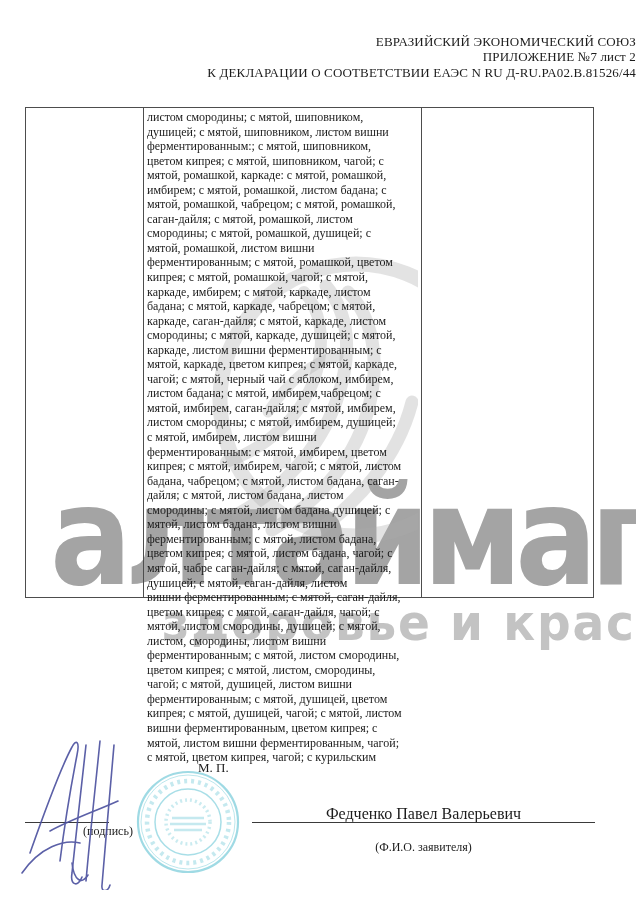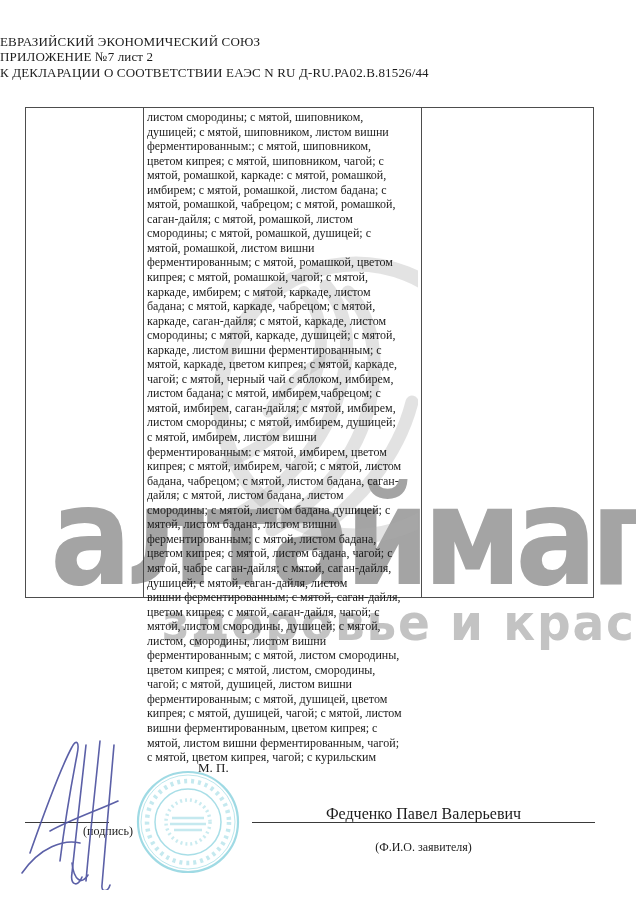--- a/index.html
+++ b/index.html
@@ -1,19 +1,19 @@
 <!DOCTYPE html>
 <html><head>
 <meta charset="utf-8">
 <style>
   html,body{margin:0;padding:0;background:#ffffff;}
   .page{position:relative;width:636px;height:900px;background:#ffffff;overflow:hidden;
         font-family:"Liberation Serif","DejaVu Serif",serif;color:#1c1c1c;}
   
-  .header{position:absolute;top:34px;left:0;width:636px;text-align:left;z-index:3;}
+  .header{position:absolute;top:34px;left:0;width:636px;text-align:right;z-index:3;}
   .header .h-line{font-size:13px;line-height:15.3px;letter-spacing:0.15px;}
   
   .wm-brand{position:absolute;left:50px;top:468px;z-index:1;height:138px;
             font-family:"DejaVu Sans","Liberation Sans",sans-serif;font-weight:bold;
             font-size:138px;line-height:1;letter-spacing:-8px;color:#a4a4a4;
             transform:scale(0.88,1);transform-origin:left top;white-space:nowrap;}
   .wm-tagline{position:absolute;left:162px;top:598px;z-index:1;
               font-family:"DejaVu Sans","Liberation Sans",sans-serif;font-weight:bold;
               font-size:50px;line-height:1;letter-spacing:2px;color:#c3c3c3;
               transform:scale(0.94,1);transform-origin:left top;white-space:nowrap;}

